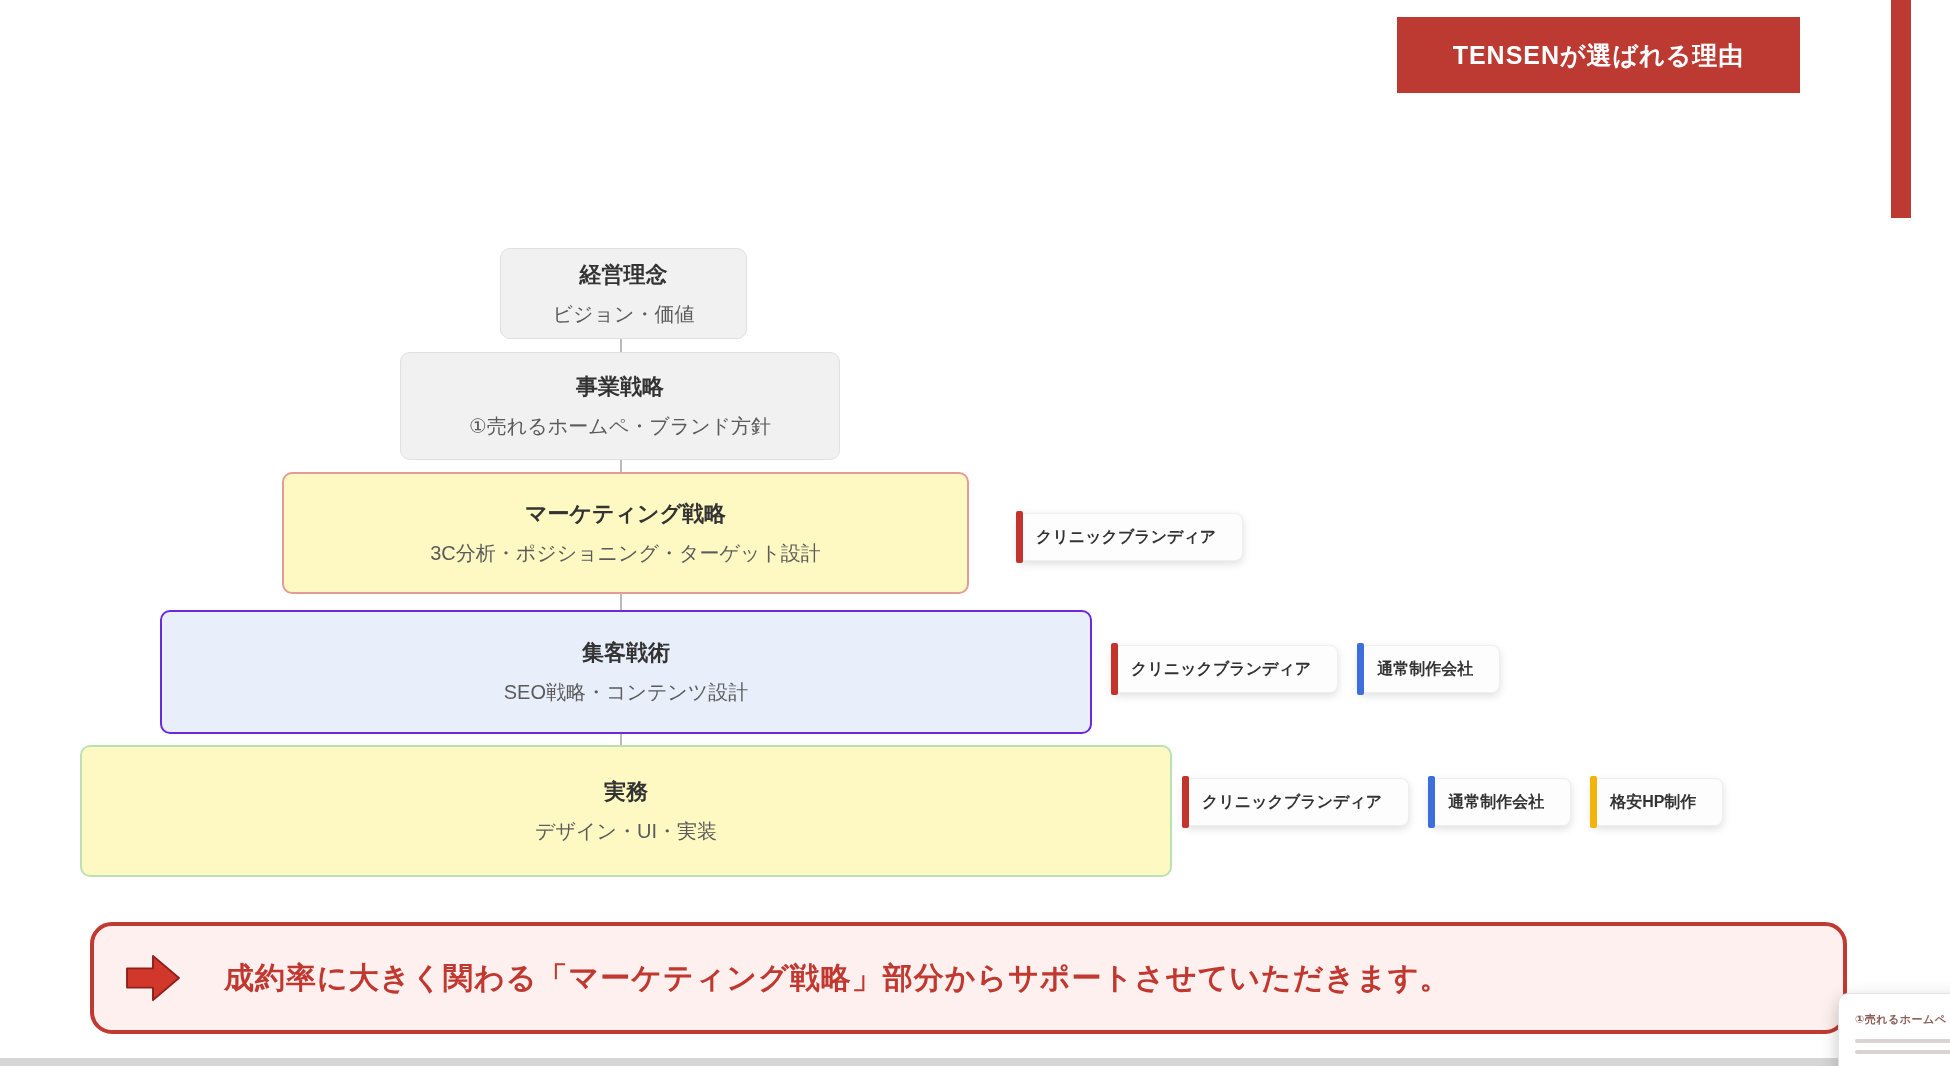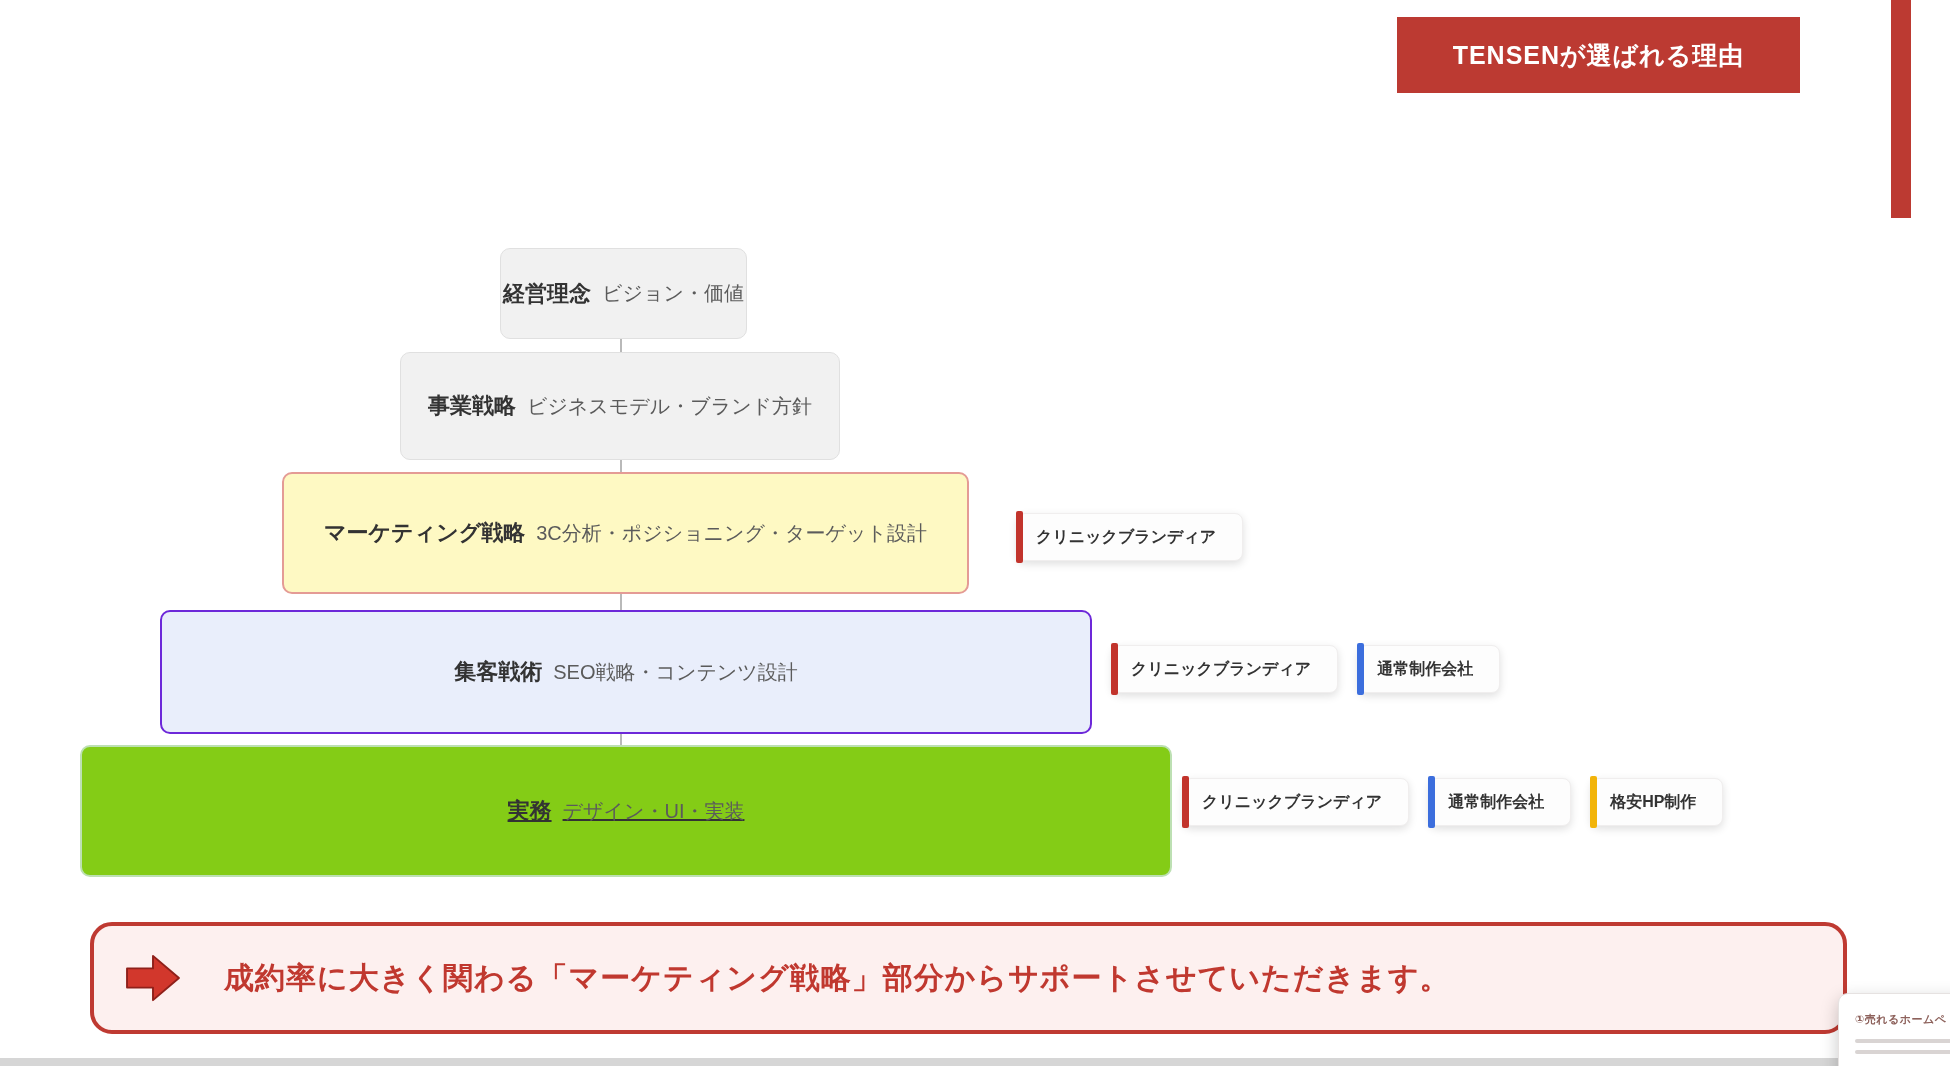--- a/index.html
+++ b/index.html
@@ -17,29 +17,29 @@
   .edge-bar{position:absolute;left:1891px;top:0;width:20px;height:218px;background:#bc3a32;}
 
   
   .page-title{
     position:absolute;left:82px;top:88px;margin:0;
     font-size:47px;font-weight:800;color:#3b3b3b;letter-spacing:2px;
   }
 
   
   .level{
-    position:absolute;border-radius:10px;display:flex;flex-direction:row;
+    position:absolute;border-radius:10px;display:flex;flex-direction:column;
     align-items:center;justify-content:center;gap:11px;z-index:2;
   }
   .lv-title{font-size:22px;font-weight:bold;color:#333;}
   .lv-sub{font-size:20px;color:#5b5b5b;}
   .theme-gray {background:#f1f1f1;border:1px solid #e0e0e0;}
   .theme-pink {background:#fef9c3;border:2px solid #e49b95;}
   .theme-blue {background:#e9eefb;border:2px solid #6d28d9;}
-  .theme-green{background:#84cc16;border:2px solid #bde0b3;text-decoration:underline;}
+  .theme-green{background:#fef9c3;border:2px solid #bde0b3;}
   .lv1{left:500px;top:248px;width:245px;height:89px;}
   .lv2{left:400px;top:352px;width:438px;height:106px;}
   .lv3{left:282px;top:472px;width:683px;height:118px;}
   .lv4{left:160px;top:610px;width:928px;height:120px;}
   .lv5{left:80px;top:745px;width:1088px;height:128px;}
   .connector{position:absolute;left:620px;width:2px;background:#b9b9b9;z-index:1;}
   .c1{top:337px;height:16px;}
   .c2{top:457px;height:16px;}
   .c3{top:589px;height:22px;}
   .c4{top:729px;height:17px;}
@@ -102,21 +102,21 @@
   <div class="connector c2"></div>
   <div class="connector c3"></div>
   <div class="connector c4"></div>
 
   <div class="level lv1 theme-gray">
     <div class="lv-title">経営理念</div>
     <div class="lv-sub">ビジョン・価値</div>
   </div>
   <div class="level lv2 theme-gray">
     <div class="lv-title">事業戦略</div>
-    <div class="lv-sub">ビジネスモデル・ブランド方針</div>
+    <div class="lv-sub">①売れるホームペ・ブランド方針</div>
   </div>
   <div class="level lv3 theme-pink">
     <div class="lv-title">マーケティング戦略</div>
     <div class="lv-sub">3C分析・ポジショニング・ターゲット設計</div>
   </div>
   <div class="level lv4 theme-blue">
     <div class="lv-title">集客戦術</div>
     <div class="lv-sub">SEO戦略・コンテンツ設計</div>
   </div>
   <div class="level lv5 theme-green">

